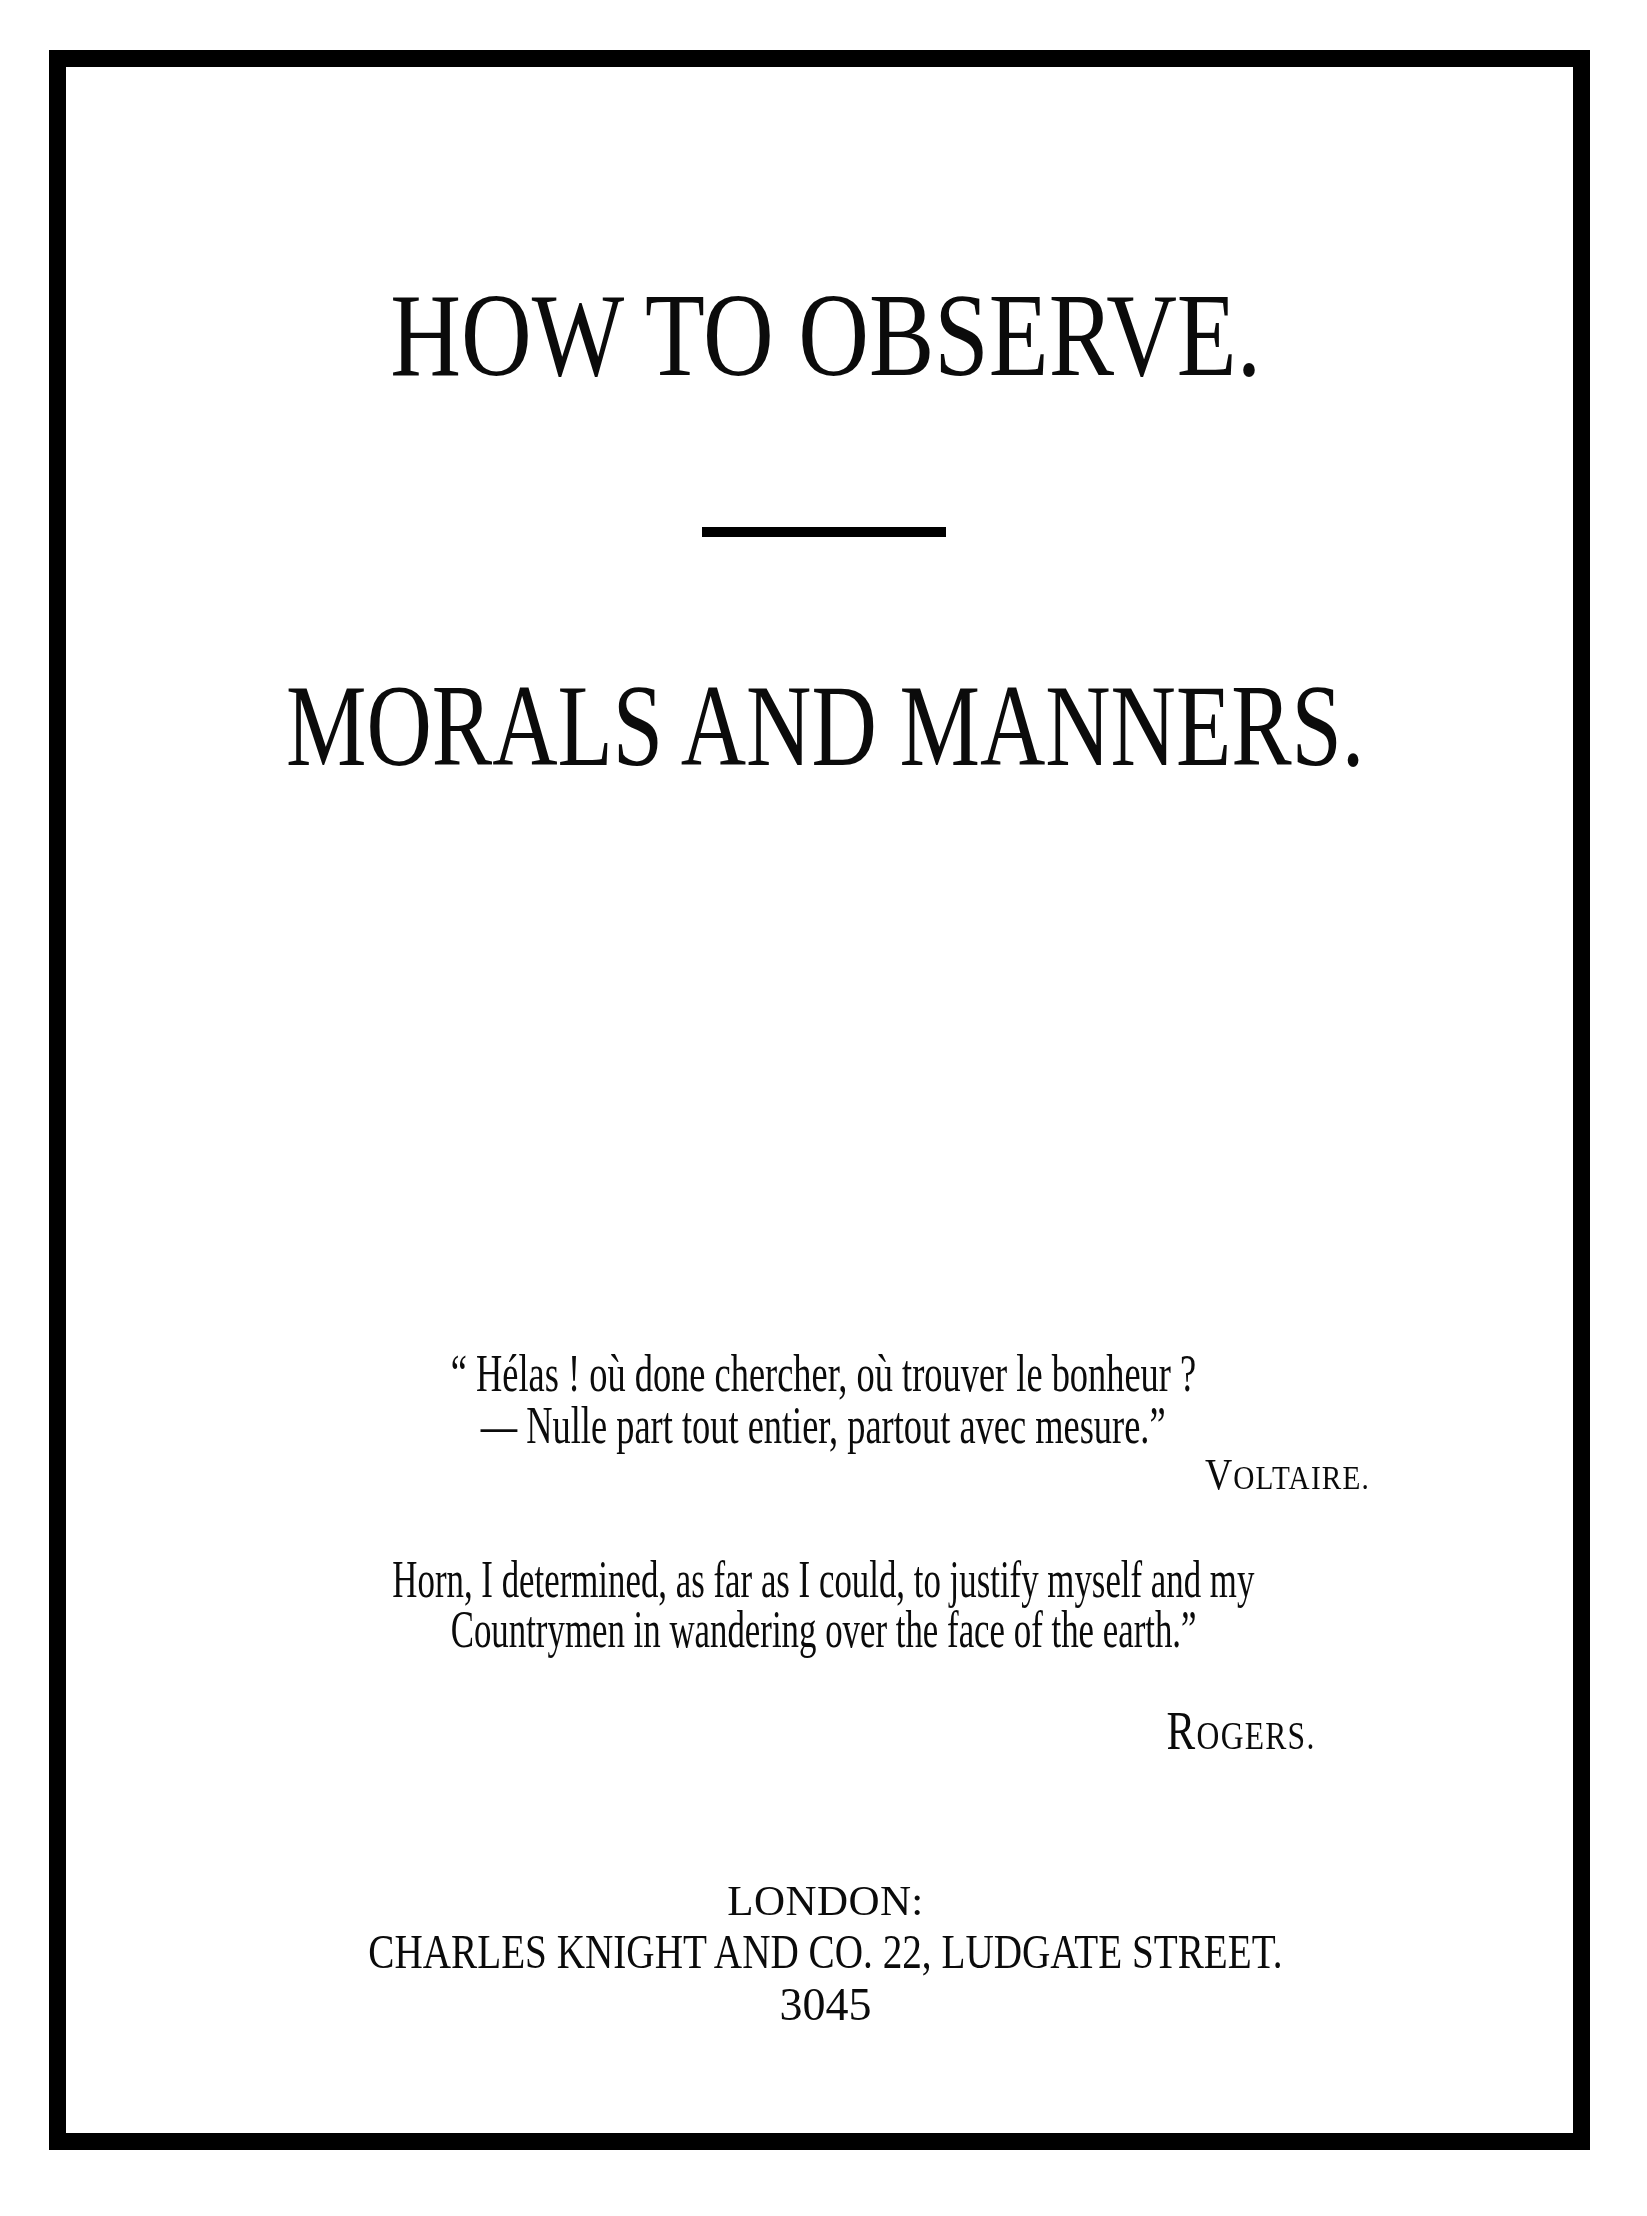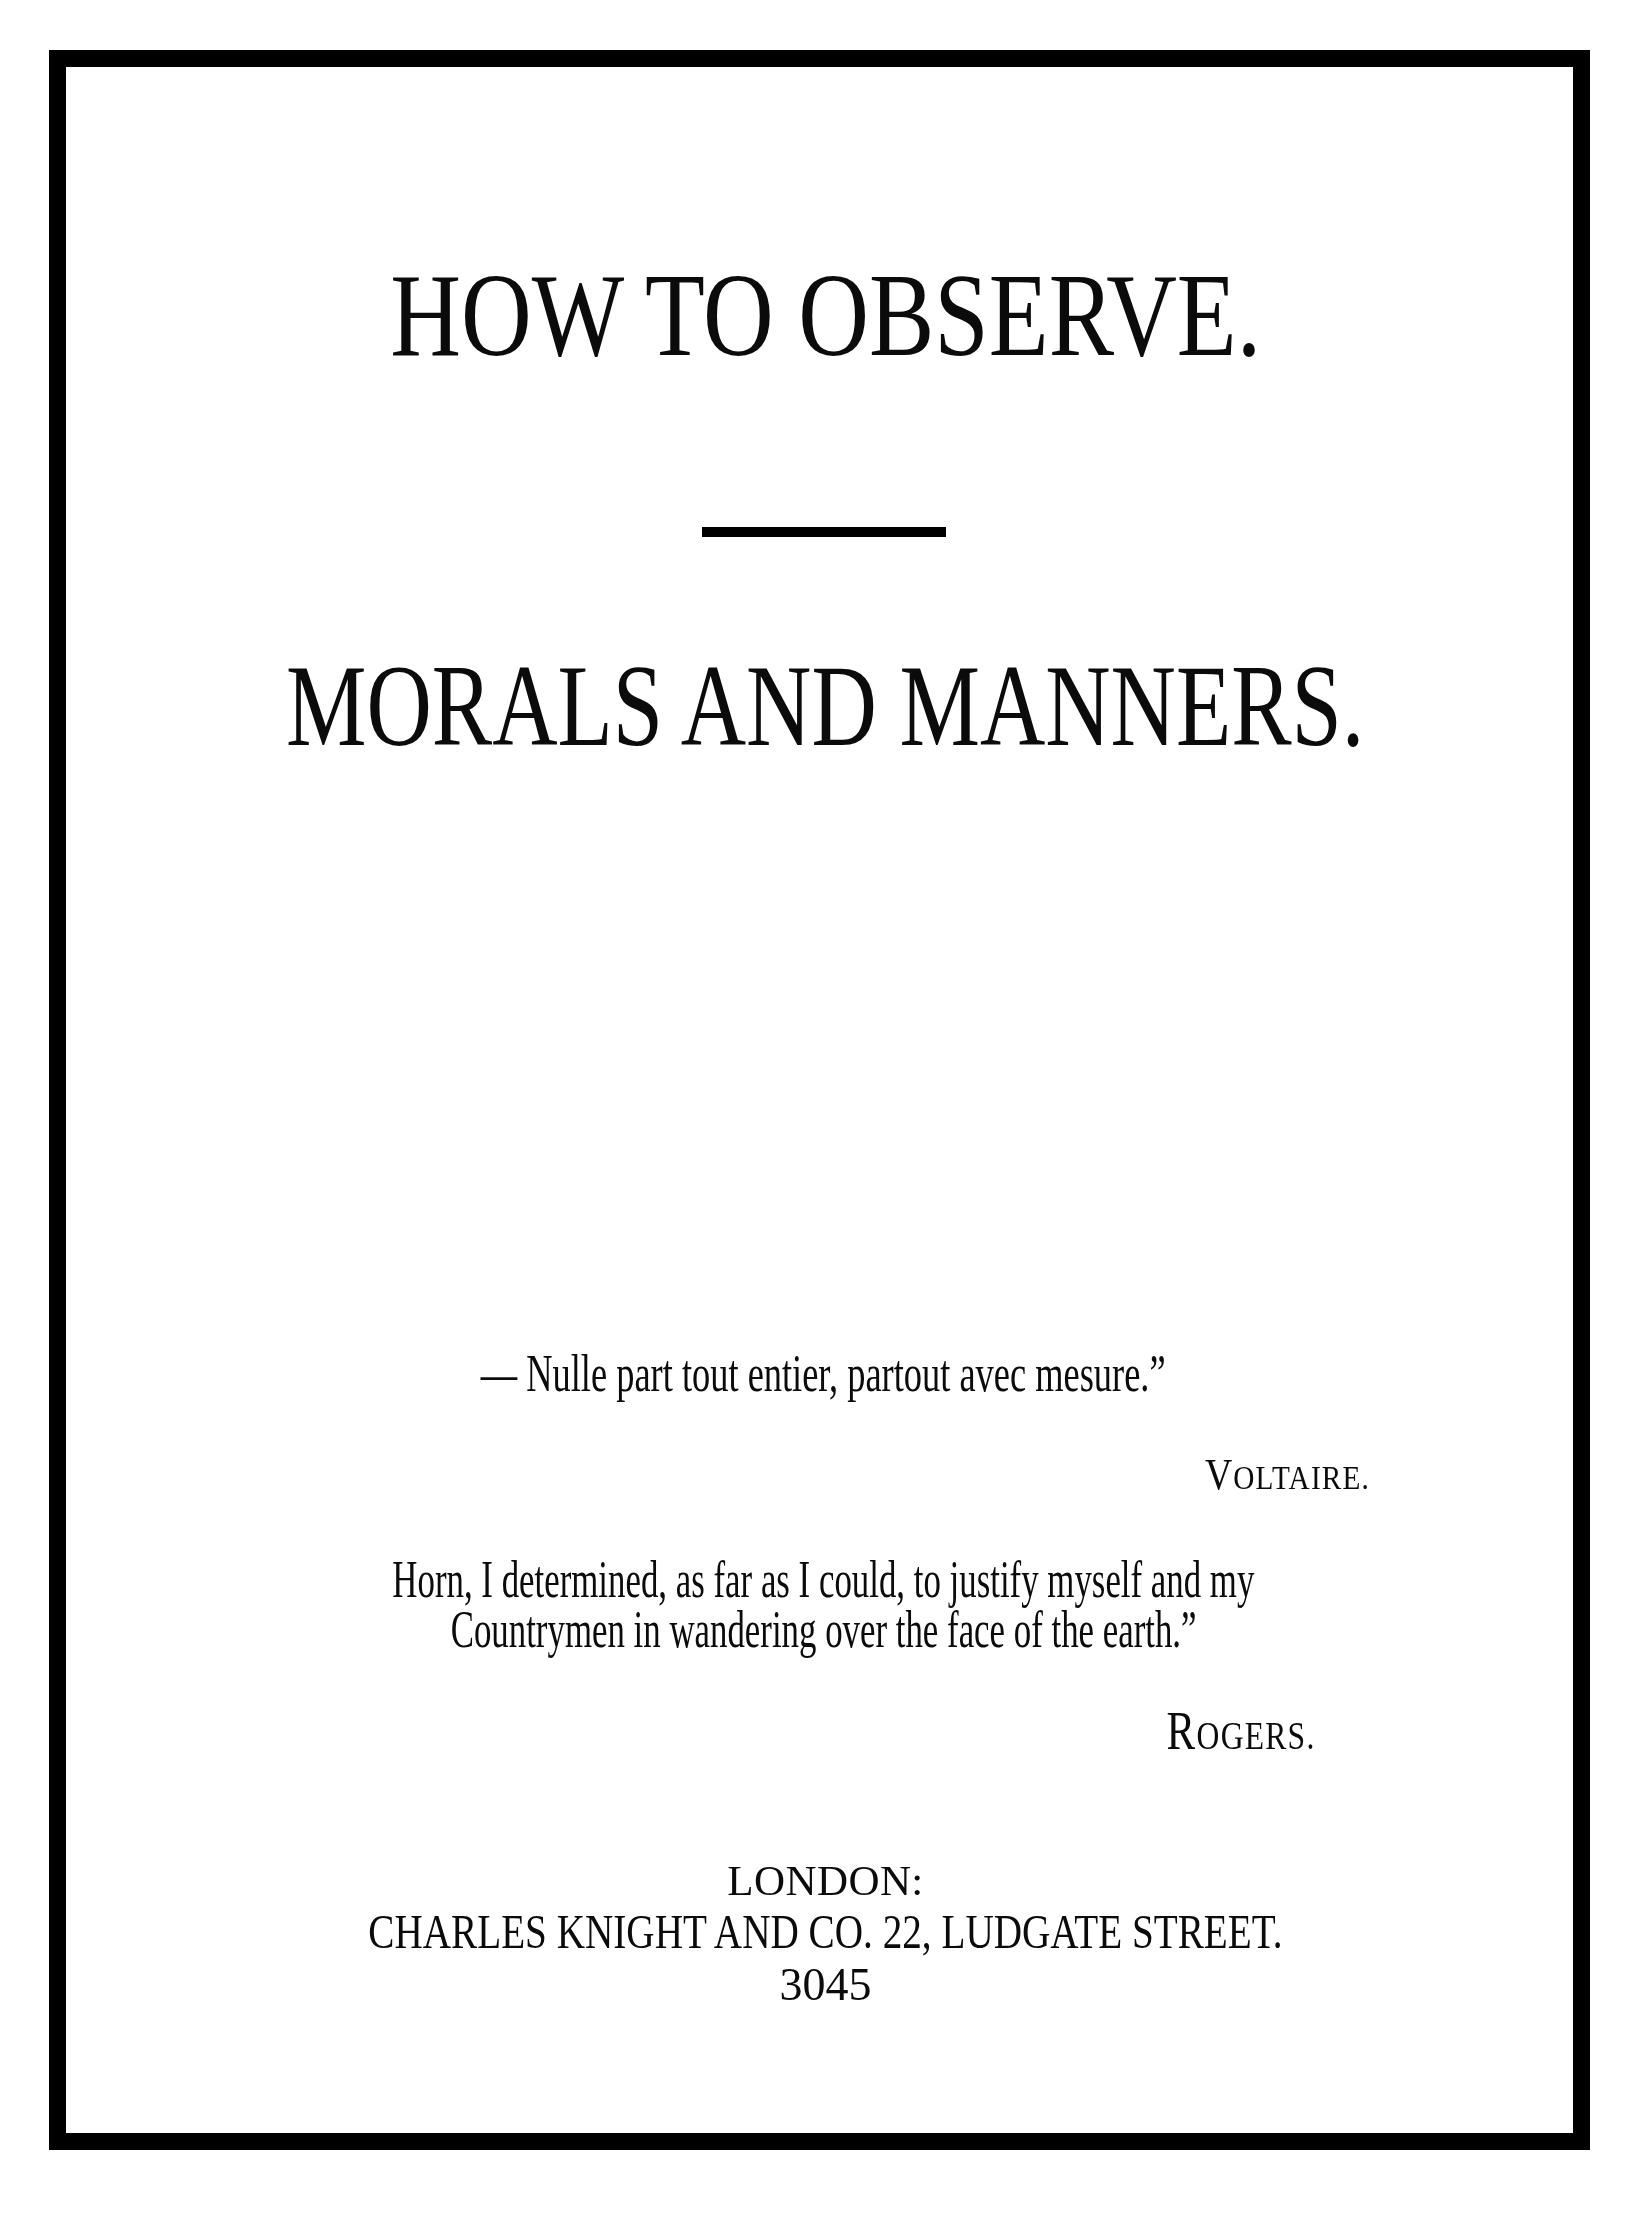--- a/index.html
+++ b/index.html
@@ -21,20 +21,21 @@
     border: 17px solid #000000;
   }
 
   
   .tline {
     position: absolute;
     left: 4px; right: 0;
     text-align: center;
     line-height: 1;
     white-space: nowrap;
+    margin-top: 20px;
   }
   
   .cond {
     display: inline-block;
     white-space: nowrap;
     transform-origin: 50% 50%;
   }
   .cond-r {
     display: inline-block;
     white-space: nowrap;
@@ -104,20 +105,23 @@
   <div class="divider"></div>
 
   <div class="tline t2">
     <span class="cond sx-t2">MORALS AND MANNERS.</span>
   </div>
 
 
 
   <div class="ep ep1">
     <div class="ln">
+      <span class="cond sx-ep1">“ Hélas ! où done chercher, où trouver le bonheur ?</span>
+    </div>
+    <div class="ln">
       <span class="cond sx-ep1">— Nulle part tout entier, partout avec mesure.”</span>
     </div>
   </div>
 
   <div class="attr attr-voltaire">
     <span class="cond-r sx-attr1 attrtext">VOLTAIRE.</span>
   </div>
 
   <div class="ep ep2">
     <div class="ln">

